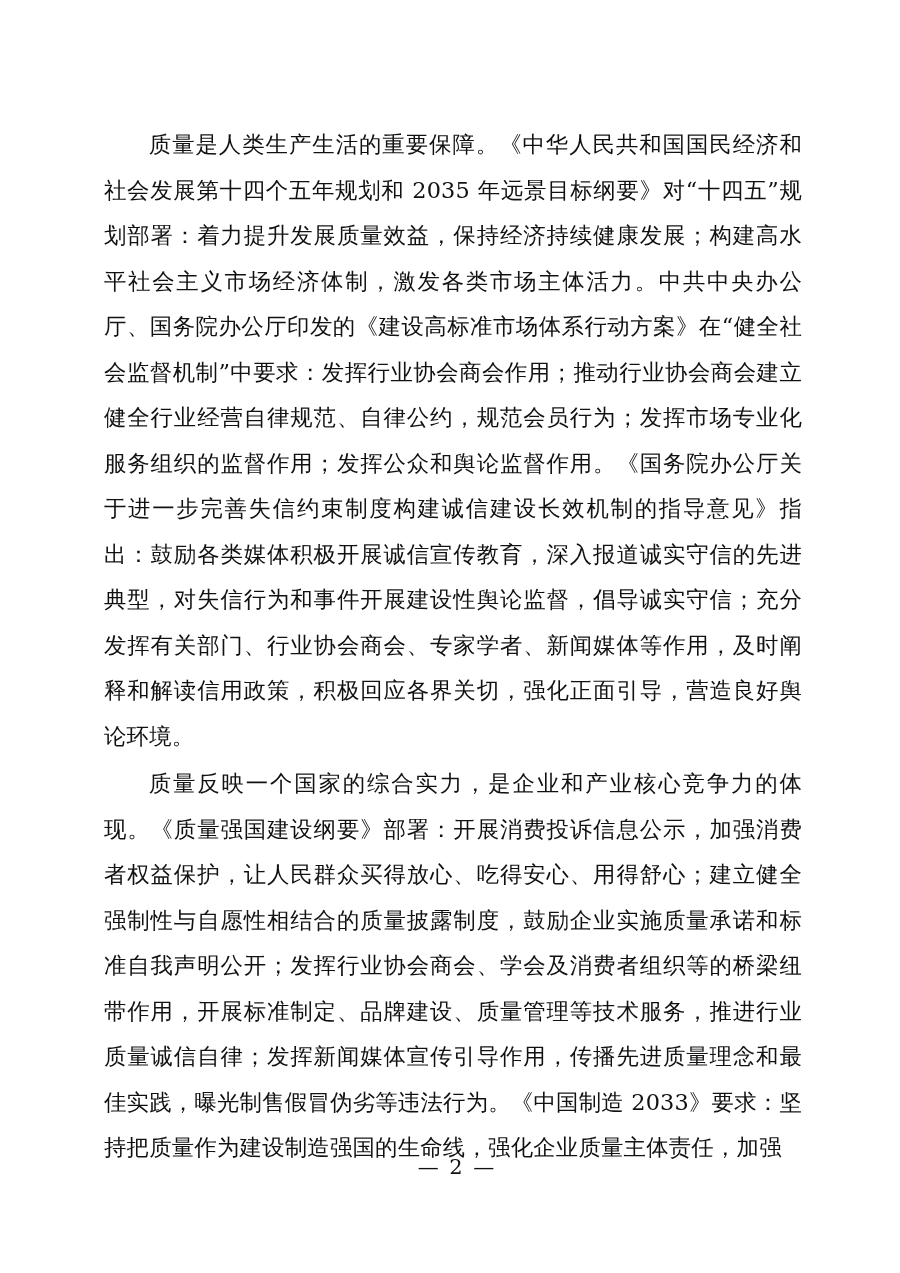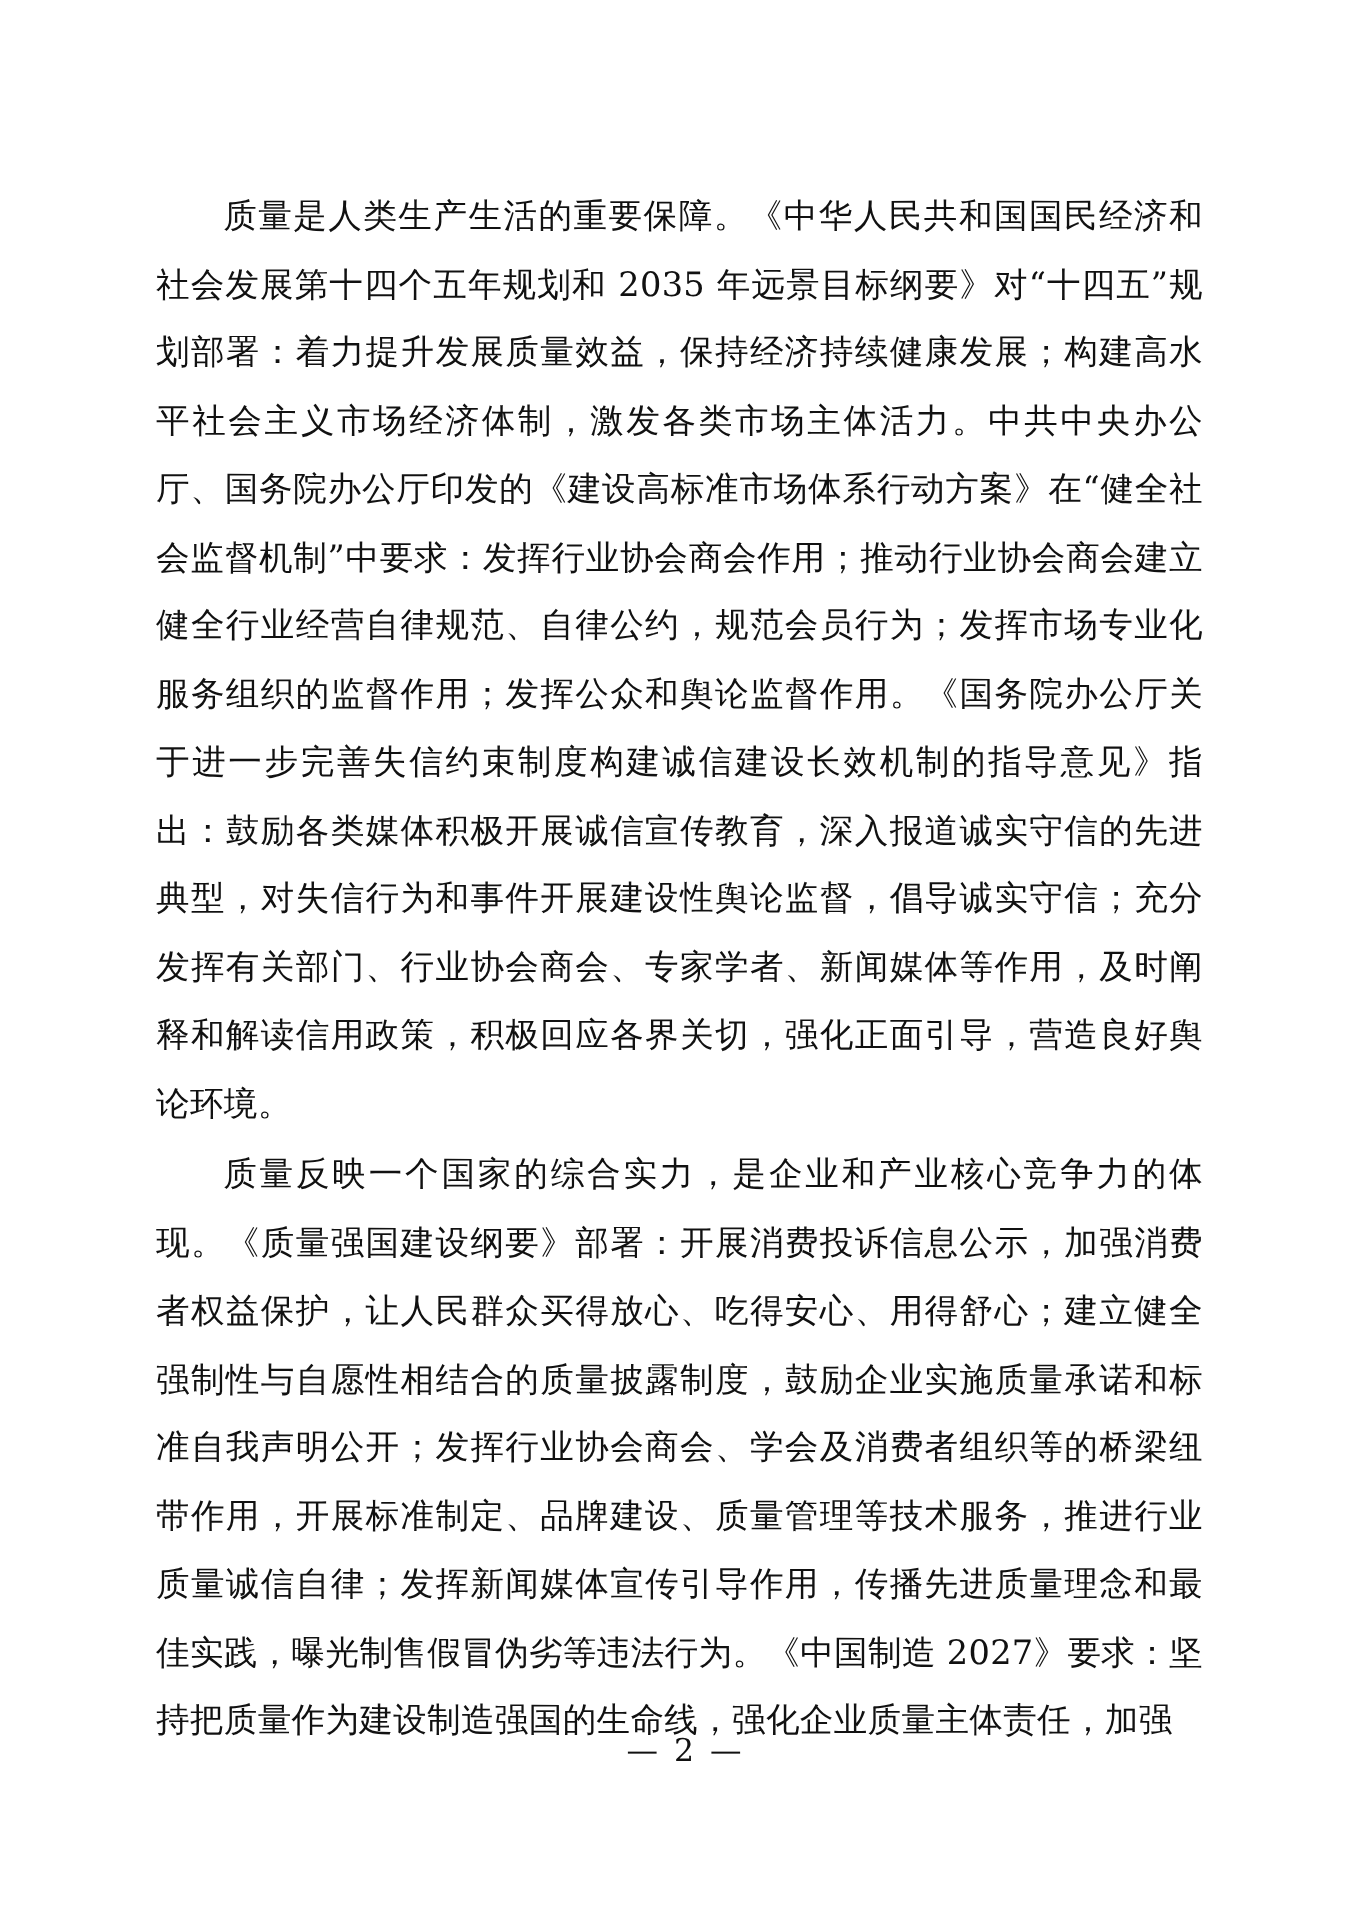--- a/index.html
+++ b/index.html
@@ -49,20 +49,20 @@
     padding-left: 14px;
   }
 </style>
 </head>
 <body>
 
 <div class="page">
 
   <div class="doc-body">
     <p class="para">质量是人类生产生活的重要保障。《中华人民共和国国民经济和社会发展第十四个五年规划和 2035 年远景目标纲要》对“十四五”规划部署：着力提升发展质量效益，保持经济持续健康发展；构建高水平社会主义市场经济体制，激发各类市场主体活力。中共中央办公厅、国务院办公厅印发的《建设高标准市场体系行动方案》在“健全社会监督机制”中要求：发挥行业协会商会作用；推动行业协会商会建立健全行业经营自律规范、自律公约，规范会员行为；发挥市场专业化服务组织的监督作用；发挥公众和舆论监督作用。《国务院办公厅关于进一步完善失信约束制度构建诚信建设长效机制的指导意见》指出：鼓励各类媒体积极开展诚信宣传教育，深入报道诚实守信的先进典型，对失信行为和事件开展建设性舆论监督，倡导诚实守信；充分发挥有关部门、行业协会商会、专家学者、新闻媒体等作用，及时阐释和解读信用政策，积极回应各界关切，强化正面引导，营造良好舆论环境。</p>
-    <p class="para">质量反映一个国家的综合实力，是企业和产业核心竞争力的体现。《质量强国建设纲要》部署：开展消费投诉信息公示，加强消费者权益保护，让人民群众买得放心、吃得安心、用得舒心；建立健全强制性与自愿性相结合的质量披露制度，鼓励企业实施质量承诺和标准自我声明公开；发挥行业协会商会、学会及消费者组织等的桥梁纽带作用，开展标准制定、品牌建设、质量管理等技术服务，推进行业质量诚信自律；发挥新闻媒体宣传引导作用，传播先进质量理念和最佳实践，曝光制售假冒伪劣等违法行为。《中国制造 2027》要求：坚持把质量作为建设制造强国的生命线，强化企业质量主体责任，加强</p>
+    <p class="para">质量反映一个国家的综合实力，是企业和产业核心竞争力的体现。《质量强国建设纲要》部署：开展消费投诉信息公示，加强消费者权益保护，让人民群众买得放心、吃得安心、用得舒心；建立健全强制性与自愿性相结合的质量披露制度，鼓励企业实施质量承诺和标准自我声明公开；发挥行业协会商会、学会及消费者组织等的桥梁纽带作用，开展标准制定、品牌建设、质量管理等技术服务，推进行业质量诚信自律；发挥新闻媒体宣传引导作用，传播先进质量理念和最佳实践，曝光制售假冒伪劣等违法行为。《中国制造 2033》要求：坚持把质量作为建设制造强国的生命线，强化企业质量主体责任，加强</p>
   </div>
 
   <div class="page-number">
     <span class="pn-inner">— 2 —</span>
   </div>
 
 </div>
 
 </body></html>

